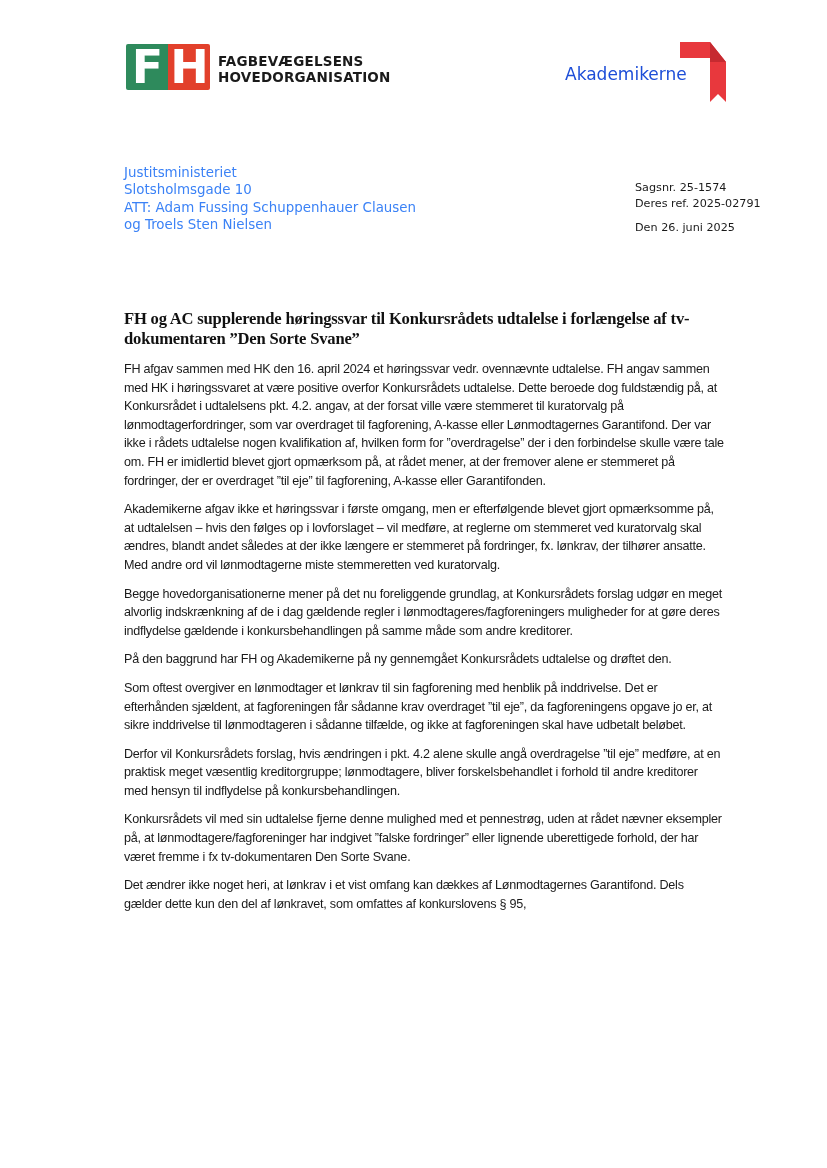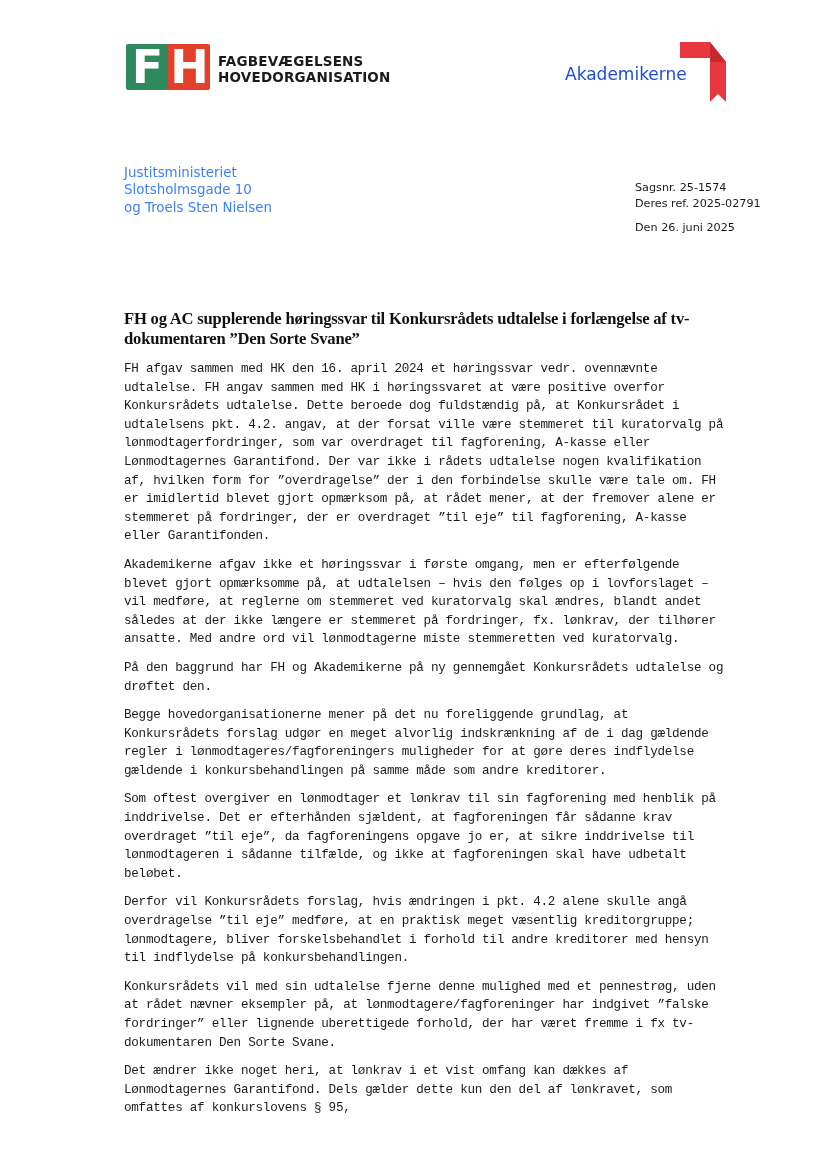--- a/index.html
+++ b/index.html
@@ -47,21 +47,21 @@
     }
     .meta .date { margin-top: 8px; }
 
     .title {
       position: absolute; left: 124px; top: 309px; width: 600px;
       font-family: Liberation Serif, serif; font-weight: bold; font-size: 16.6px; line-height: 20px; color: #111;
       letter-spacing: -0.2px;
     }
     .body {
       position: absolute; left: 124px; top: 360px; width: 600px;
-      font-family: Liberation Mono, monospace; font-size: 12.6px; line-height: 18.6px; color: #1a1a1a;
+      font-family: Liberation Sans, sans-serif; font-size: 12.6px; line-height: 18.6px; color: #1a1a1a;
       letter-spacing: -0.25px;
     }
     .body p { margin: 0 0 10px 0; }
   </style>
 </head>
 <body>
 
 <div class="fh-logo">
   <div class="half green">
     <span class="letter">F</span>
@@ -81,33 +81,34 @@
     <path d="M40 0 L56 20 L56 60 L48 52 L40 60 Z" fill="#e8383d"></path>
     <path d="M40 0 L56 20 L40 20 Z" fill="#c62a30"></path>
   </svg>
   <span class="ac-tag">AC</span>
   <span class="ac-wordmark">Akademikerne</span>
 </div>
 
 <div class="address">
   <div>Justitsministeriet</div>
   <div>Slotsholmsgade 10</div>
+  <div>ATT: Adam Fussing Schuppenhauer Clausen</div>
   <div>og Troels Sten Nielsen</div>
 </div>
 
 <div class="meta">
   <div>Sagsnr. 25-1574</div>
   <div>Deres ref. 2025-02791</div>
   <div class="date">Den 26. juni 2025</div>
 </div>
 
 <div class="title">FH og AC supplerende høringssvar til Konkursrådets udtalelse i forlængelse af tv-dokumentaren ”Den Sorte Svane”</div>
 
 <div class="body">
   <p>FH afgav sammen med HK den 16. april 2024 et høringssvar vedr. ovennævnte udtalelse. FH angav sammen med HK i høringssvaret at være positive overfor Konkursrådets udtalelse. Dette beroede dog fuldstændig på, at Konkursrådet i udtalelsens pkt. 4.2. angav, at der forsat ville være stemmeret til kuratorvalg på lønmodtagerfordringer, som var overdraget til fagforening, A-kasse eller Lønmodtagernes Garantifond. Der var ikke i rådets udtalelse nogen kvalifikation af, hvilken form for ”overdragelse” der i den forbindelse skulle være tale om. FH er imidlertid blevet gjort opmærksom på, at rådet mener, at der fremover alene er stemmeret på fordringer, der er overdraget ”til eje” til fagforening, A-kasse eller Garantifonden.</p>
   <p>Akademikerne afgav ikke et høringssvar i første omgang, men er efterfølgende blevet gjort opmærksomme på, at udtalelsen – hvis den følges op i lovforslaget – vil medføre, at reglerne om stemmeret ved kuratorvalg skal ændres, blandt andet således at der ikke længere er stemmeret på fordringer, fx. lønkrav, der tilhører ansatte. Med andre ord vil lønmodtagerne miste stemmeretten ved kuratorvalg.</p>
+  <p>Begge hovedorganisationerne mener på det nu foreliggende grundlag, at Konkursrådets forslag udgør en meget alvorlig indskrænkning af de i dag gældende regler i lønmodtageres/fagforeningers muligheder for at gøre deres indflydelse gældende i konkursbehandlingen på samme måde som andre kreditorer.</p>
   <p>På den baggrund har FH og Akademikerne på ny gennemgået Konkursrådets udtalelse og drøftet den.</p>
-  <p>Begge hovedorganisationerne mener på det nu foreliggende grundlag, at Konkursrådets forslag udgør en meget alvorlig indskrænkning af de i dag gældende regler i lønmodtageres/fagforeningers muligheder for at gøre deres indflydelse gældende i konkursbehandlingen på samme måde som andre kreditorer.</p>
   <p>Som oftest overgiver en lønmodtager et lønkrav til sin fagforening med henblik på inddrivelse. Det er efterhånden sjældent, at fagforeningen får sådanne krav overdraget ”til eje”, da fagforeningens opgave jo er, at sikre inddrivelse til lønmodtageren i sådanne tilfælde, og ikke at fagforeningen skal have udbetalt beløbet.</p>
   <p>Derfor vil Konkursrådets forslag, hvis ændringen i pkt. 4.2 alene skulle angå overdragelse ”til eje” medføre, at en praktisk meget væsentlig kreditorgruppe; lønmodtagere, bliver forskelsbehandlet i forhold til andre kreditorer med hensyn til indflydelse på konkursbehandlingen.</p>
   <p>Konkursrådets vil med sin udtalelse fjerne denne mulighed med et pennestrøg, uden at rådet nævner eksempler på, at lønmodtagere/fagforeninger har indgivet ”falske fordringer” eller lignende uberettigede forhold, der har været fremme i fx tv-dokumentaren Den Sorte Svane.</p>
   <p>Det ændrer ikke noget heri, at lønkrav i et vist omfang kan dækkes af Lønmodtagernes Garantifond. Dels gælder dette kun den del af lønkravet, som omfattes af konkurslovens § 95,</p>
 </div>
 
 </body></html>

